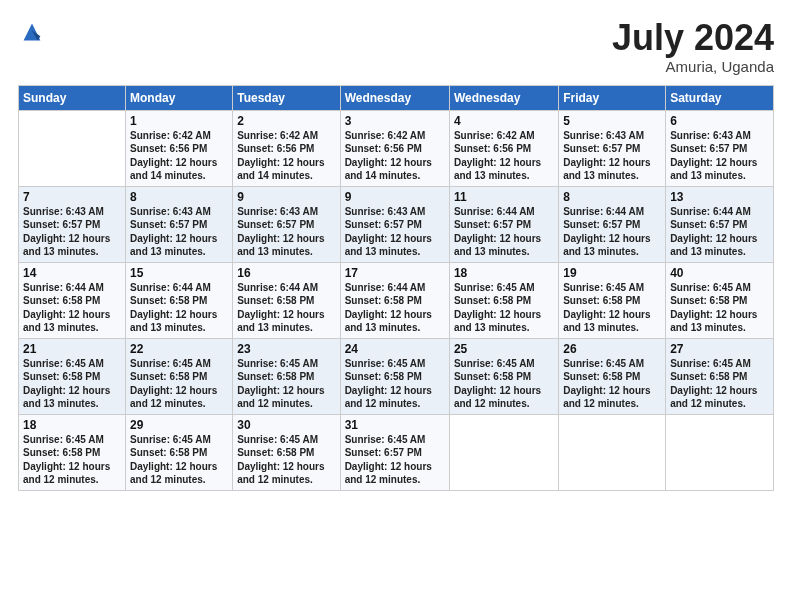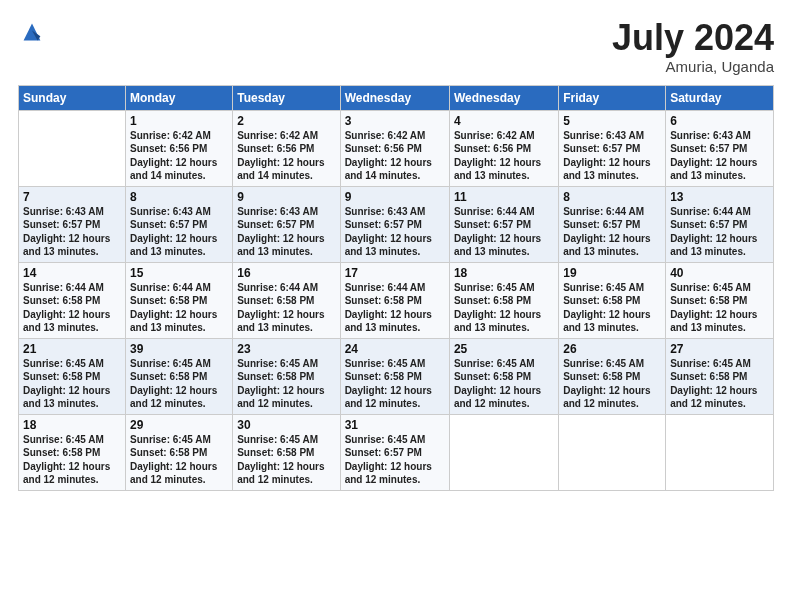--- a/index.html
+++ b/index.html
@@ -249,21 +249,21 @@
           </td>
         </tr>
         <tr>
           <td>
             <span class="day-num">21</span>
             <div class="day-info" style="white-space: pre-line;">Sunrise: 6:45 AM
 Sunset: 6:58 PM
 Daylight: 12 hours and 13 minutes.</div>
           </td>
           <td>
-            <span class="day-num">39</span>
+            <span class="day-num">22</span>
             <div class="day-info" style="white-space: pre-line;">Sunrise: 6:45 AM
 Sunset: 6:58 PM
 Daylight: 12 hours and 12 minutes.</div>
           </td>
           <td>
             <span class="day-num">23</span>
             <div class="day-info" style="white-space: pre-line;">Sunrise: 6:45 AM
 Sunset: 6:58 PM
 Daylight: 12 hours and 12 minutes.</div>
           </td>

